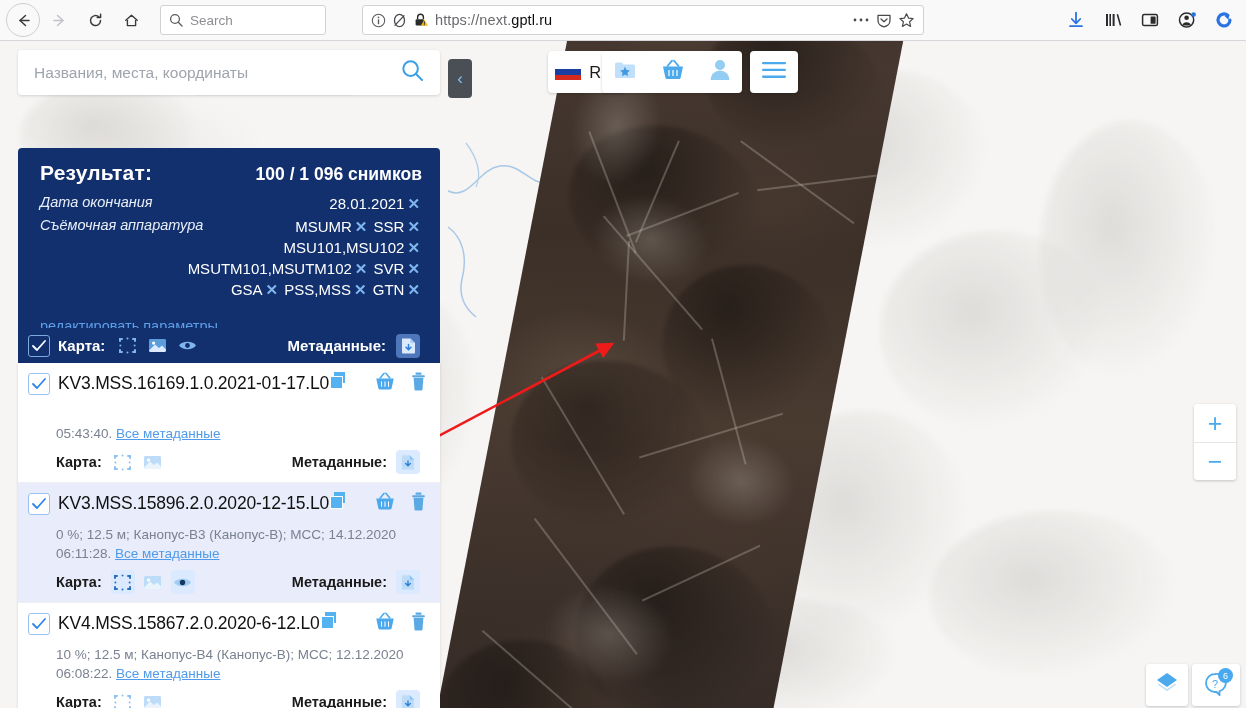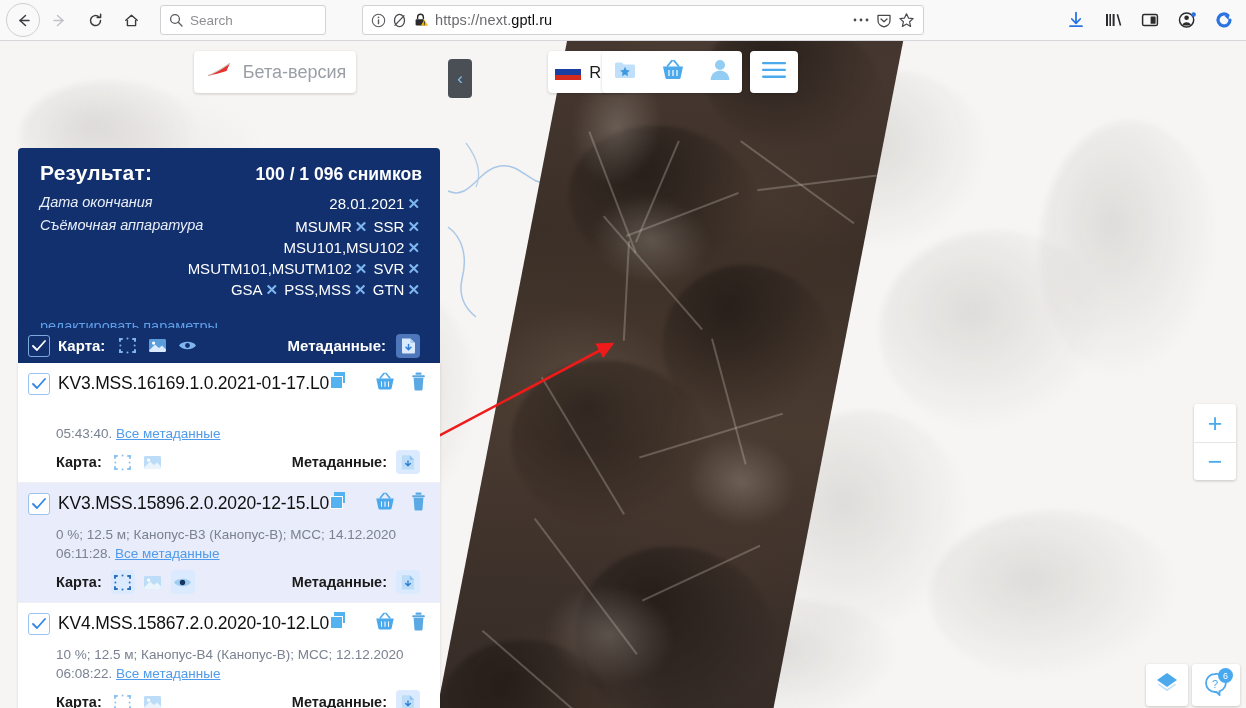--- a/index.html
+++ b/index.html
@@ -477,20 +477,29 @@
             <path d="M13 4 a9 9 0 1 0 0 18 h1.5 l3 3 v-3.6 A9 9 0 0 0 13 4 Z" fill="none" stroke="#4ba9ec" stroke-width="1.8"></path>
             <text x="13" y="18" font-size="11" font-family="Liberation Sans, sans-serif" fill="#4ba9ec" text-anchor="middle">?</text>
           </svg>
       </span>
       <span class="help-badge">6</span>
     </div>
   </div>
 
   <div id="sidebar">
 
+    <div id="search-box">
+      <span class="ph">Названия, места, координаты</span>
+      <span>
+        <svg width="23" height="23" viewBox="0 0 23 23">
+            <circle cx="9.6" cy="9.6" r="7.3" fill="none" stroke="#39a0e8" stroke-width="2"></circle>
+            <line x1="15" y1="15" x2="21" y2="21" stroke="#39a0e8" stroke-width="2" stroke-linecap="round"></line>
+          </svg>
+      </span>
+    </div>
 
     <div id="collapse-btn">‹</div>
 
     <div id="results-card">
       <div class="res-head">
         <span class="lbl">Результат:</span>
         <span class="cnt">100 / 1 096 снимков</span>
       </div>
 
       <div class="res-row">
@@ -707,21 +716,21 @@
         </div>
       </div>
 
       <div class="item">
         <div class="item-top">
           <span class="chk">
             <svg width="14" height="12" viewBox="0 0 14 12">
                 <path d="M1 6 L5 10 L13 1" fill="none" stroke="#2f86e8" stroke-width="1.8" stroke-linecap="round" stroke-linejoin="round"></path>
               </svg>
           </span>
-          <span class="item-title">KV4.MSS.15867.2.0.2020-10-12.L0</span>
+          <span class="item-title">KV4.MSS.15867.2.0.2020-6-12.L0</span>
           <span class="copies"></span>
           <span class="item-actions">
             <span>
               <svg width="24" height="21" viewBox="0 0 26 24">
                   <path d="M7.5 8 L12 2.6" stroke="#4ba9ec" stroke-width="1.8" stroke-linecap="round" fill="none"></path>
                   <path d="M18.5 8 L14 2.6" stroke="#4ba9ec" stroke-width="1.8" stroke-linecap="round" fill="none"></path>
                   <path d="M3 8.6 h20 l-2.4 11.2 a1.6 1.6 0 0 1-1.6 1.3 H7 a1.6 1.6 0 0 1-1.6-1.3 Z" fill="#4ba9ec"></path>
                   <path d="M9 12 v6 M13 12 v6 M17 12 v6" stroke="#ffffff" stroke-width="1.2"></path>
                 </svg>
             </span>

